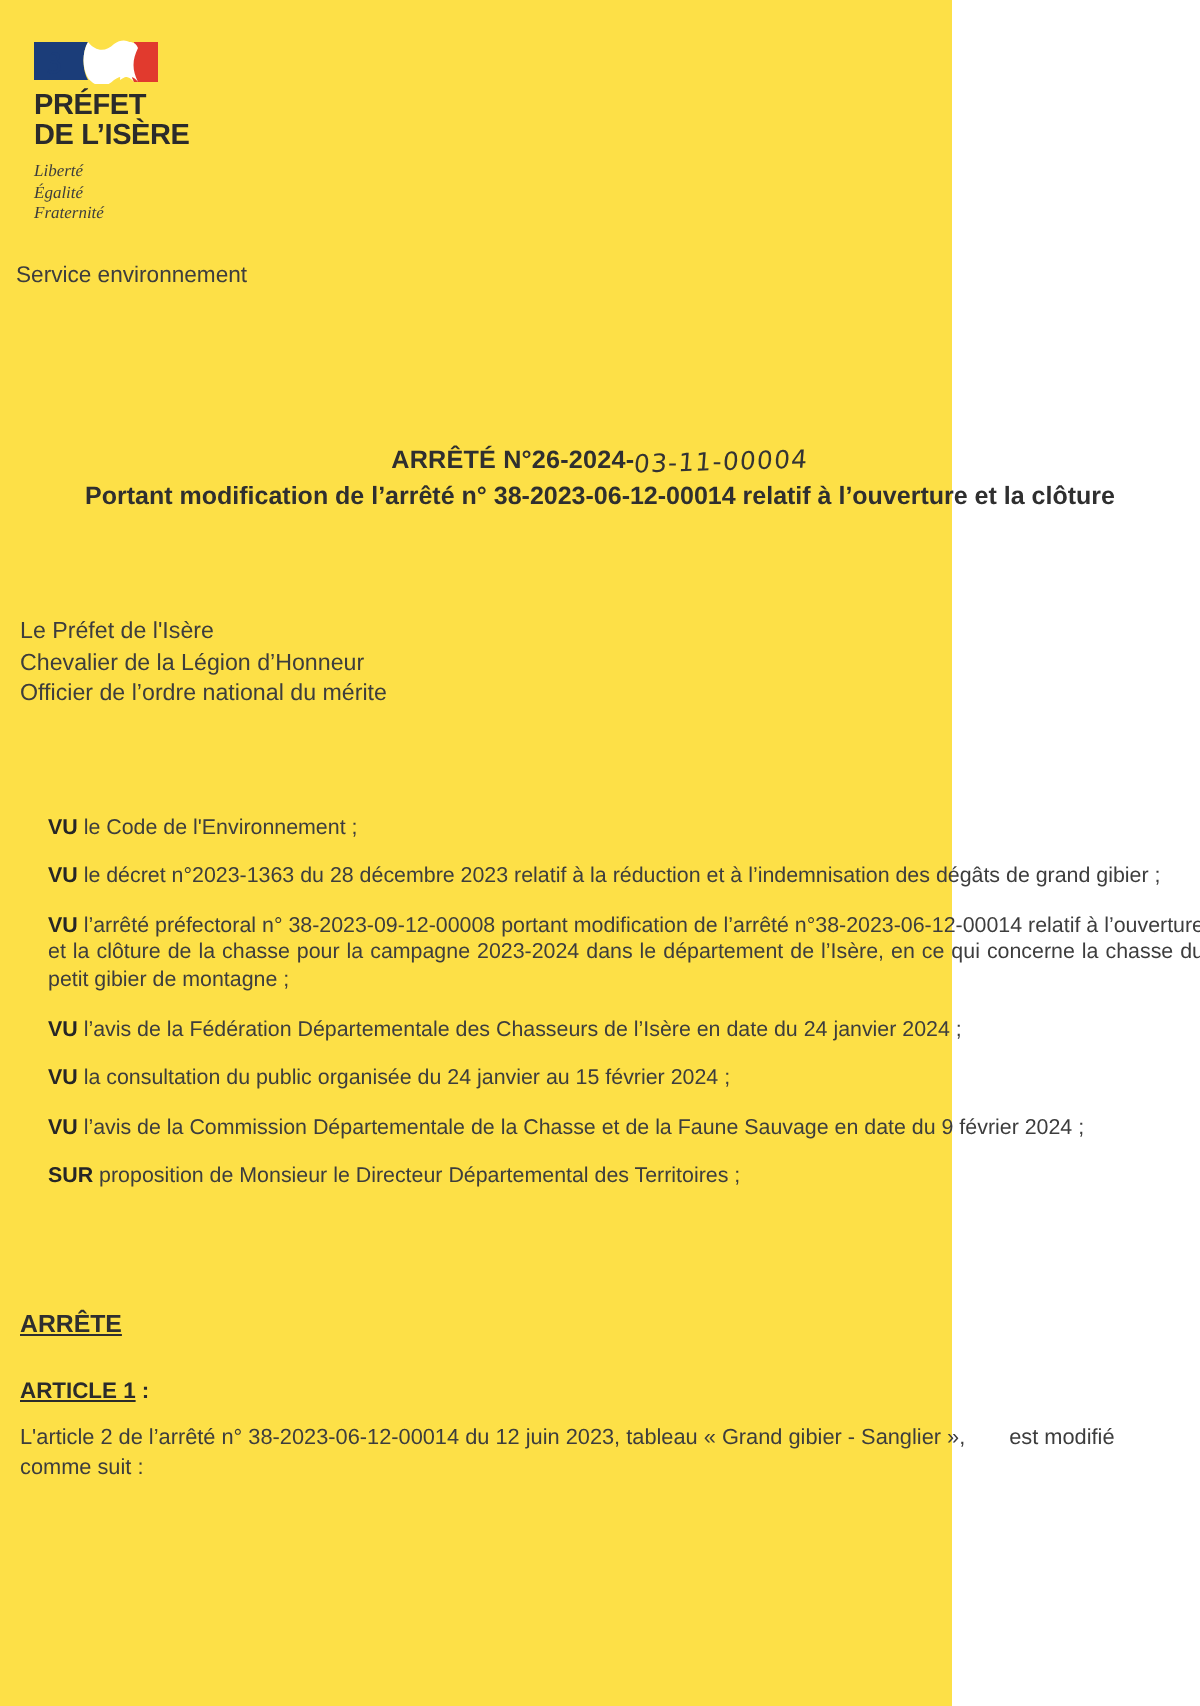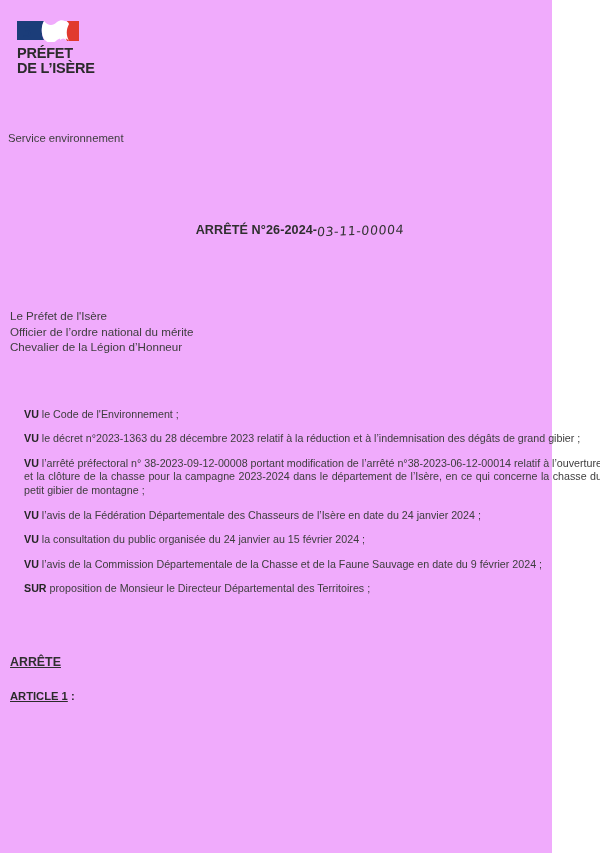--- a/index.html
+++ b/index.html
@@ -11,23 +11,23 @@
     width: 600px;
     height: 853px;
     position: relative;
     font-family: "Liberation Sans", sans-serif;
     color: #3b3b3b;
     overflow: hidden;
   }
 
   .page {
     position: relative;
-    width: 552px;
+    width: 476px;
     height: 853px;
-    background: #f0abfc;
+    background: #fde047;
     padding: 16px;
     box-sizing: border-box;
   }
 
   
   .header {
     position: absolute;
     top: 14px;
     left: 0;
     width: 600px;
@@ -207,53 +207,61 @@
         <g fill="#1b3d79" opacity="0.92">
           <path d="M9.2 6.2 c1.6 -0.6 3.2 0.2 3.6 1.6 c0.3 1.2 -0.4 2.1 -1.3 2.6 c1.2 0.5 2 1.6 2 3.1 c0 1.9 -1.6 3.3 -3.9 3.3 c-1.1 0 -2.1 -0.3 -2.8 -0.8 l0.6 -1.1 c0.6 0.4 1.4 0.6 2.1 0.6 c1.4 0 2.4 -0.8 2.4 -2 c0 -1.3 -1.1 -2 -2.6 -2 h-0.8 v-1.2 h0.7 c1.2 0 2.1 -0.6 2.1 -1.6 c0 -0.9 -0.7 -1.4 -1.7 -1.4 c-0.6 0 -1.2 0.2 -1.7 0.5 z"></path>
         </g>
       </svg>
 
       <div class="marianne-title">
         <span>PRÉFET</span>
         <span class="l2">DE L’ISÈRE</span>
       </div>
 
+      <div class="devise">
+        <span>Liberté</span>
+        <span>Égalité</span>
+        <span>Fraternité</span>
+      </div>
     </div>
 
   </div>
 
   <div class="service">Service environnement</div>
 
   <div class="title-block">
     <div class="arrete-no">
       <span>ARRÊTÉ N°26-2024-</span><span class="handwritten">03-11-00004</span>
     </div>
     <div class="subtitle">
-      <br>
+      <span>Portant modification de l’arrêté n° 38-2023-06-12-00014 relatif à l’ouverture et la clôture</span><br>
     </div>
   </div>
 
   <div class="prefect">
     <span>Le Préfet de l'Isère</span>
+    <span>Chevalier de la Légion d’Honneur</span>
     <span>Officier de l’ordre national du mérite</span>
-    <span>Chevalier de la Légion d’Honneur</span>
   </div>
 
   <div class="visas">
     <p class="visa"><b>VU</b><span> le Code de l'Environnement ;</span></p>
     <p class="visa"><b>VU</b><span> le décret n°2023-1363 du 28 décembre 2023 relatif à la réduction et à l’indemnisation des dégâts de grand gibier ;</span></p>
     <p class="visa"><b>VU</b><span> l’arrêté préfectoral n° 38-2023-09-12-00008 portant modification de l’arrêté n°38-2023-06-12-00014 relatif à l’ouverture et la clôture de la chasse pour la campagne 2023-2024 dans le département de l’Isère, en ce qui concerne la chasse du petit gibier de montagne ;</span></p>
     <p class="visa"><b>VU</b><span> l’avis de la Fédération Départementale des Chasseurs de l’Isère en date du 24 janvier 2024 ;</span></p>
     <p class="visa"><b>VU</b><span> la consultation du public organisée du 24 janvier au 15 février 2024 ;</span></p>
     <p class="visa"><b>VU</b><span> l’avis de la Commission Départementale de la Chasse et de la Faune Sauvage en date du 9 février 2024 ;</span></p>
     <p class="visa"><b>SUR</b><span> proposition de Monsieur le Directeur Départemental des Territoires ;</span></p>
   </div>
 
   <div class="arrete-word">
     <u>ARRÊTE</u>
   </div>
 
   <div class="article-head">
     <u>ARTICLE 1</u><span> :</span>
   </div>
 
+  <div class="article-body">
+    <span>L'article 2 de l’arrêté n° 38-2023-06-12-00014 du 12 juin 2023, tableau « Grand gibier - Sanglier »,</span><span class="gap"></span><span>est modifié comme suit :</span>
+  </div>
 
 </div>
 
 </body></html>

